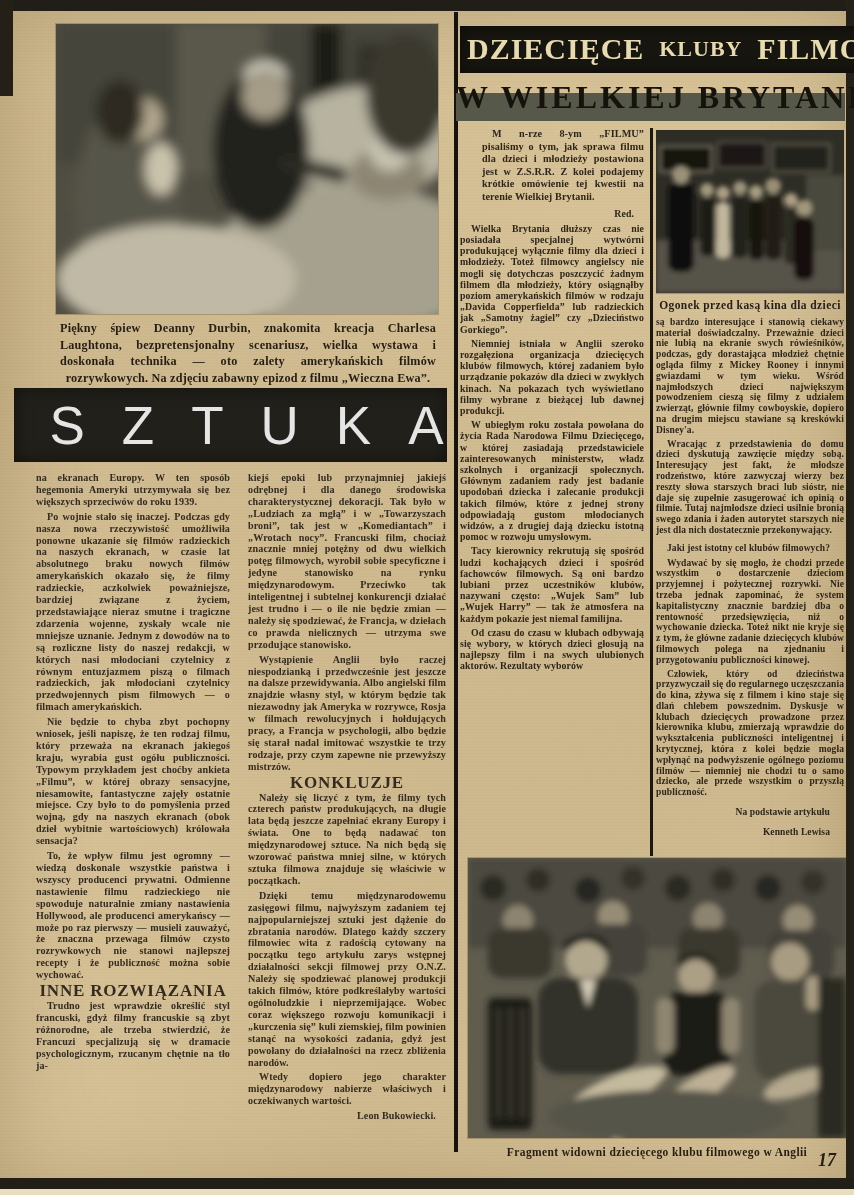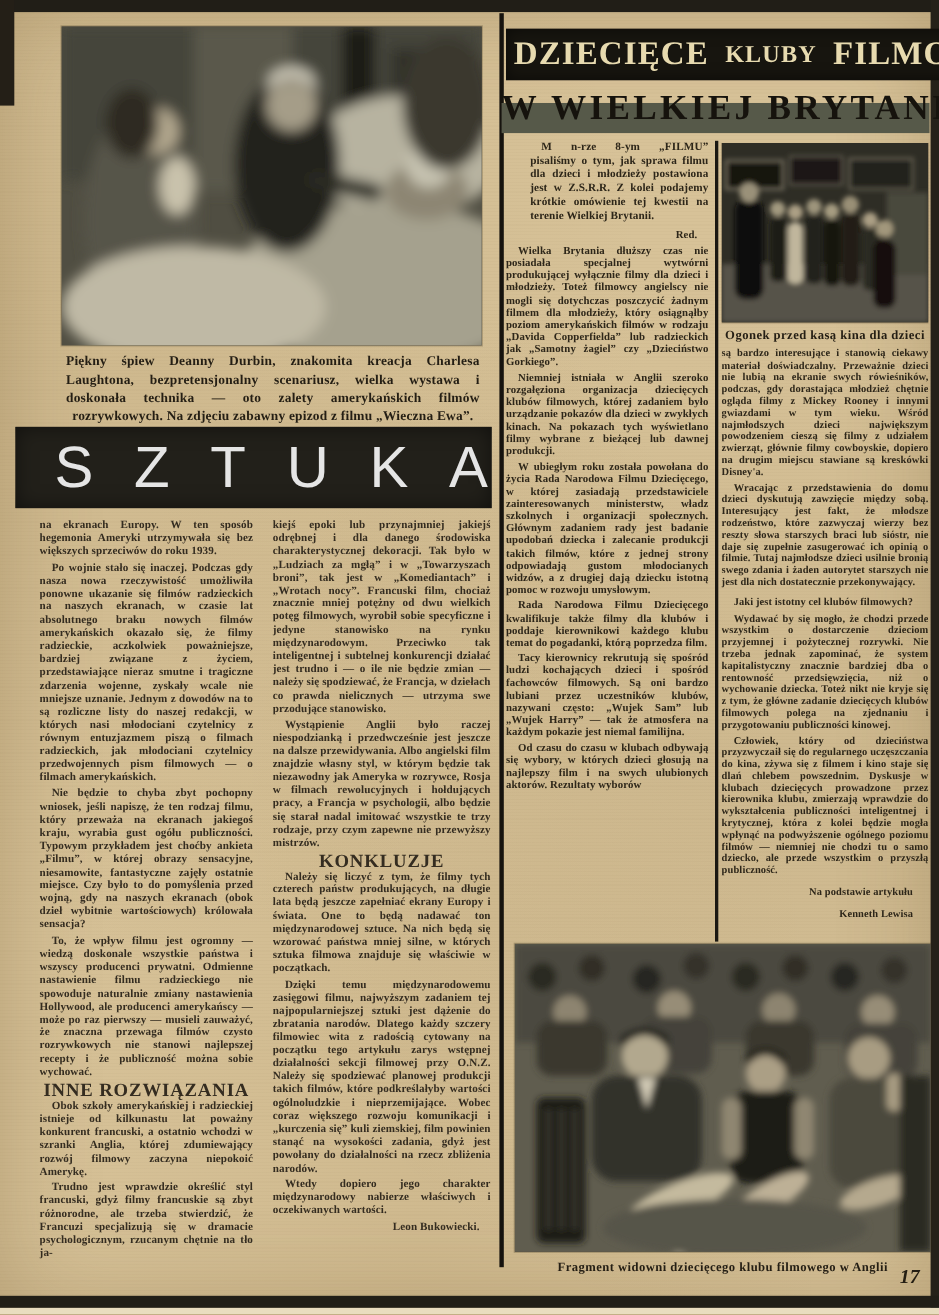--- a/index.html
+++ b/index.html
@@ -139,21 +139,20 @@
   <div class="sztuka-bar">
     <span>SZTUKA</span>
   </div>
 
   <div class="col col-left" style="left:36px;top:472px;width:194px;height:700px;">
     <p class="p cont">na ekranach Europy. W ten sposób hegemonia Ameryki utrzymywała się bez większych sprzeciwów do roku 1939.</p>
     <p class="p">Po wojnie stało się inaczej. Podczas gdy nasza nowa rzeczywistość umożliwiła ponowne ukazanie się filmów radzieckich na naszych ekranach, w czasie lat absolutnego braku nowych filmów amerykańskich okazało się, że filmy radzieckie, aczkolwiek poważniejsze, bardziej związane z życiem, przedstawiające nieraz smutne i tragiczne zdarzenia wojenne, zyskały wcale nie mniejsze uznanie. Jednym z dowodów na to są rozliczne listy do naszej redakcji, w których nasi młodociani czytelnicy z równym entuzjazmem piszą o filmach radzieckich, jak młodociani czytelnicy przedwojennych pism filmowych — o filmach amerykańskich.</p>
     <p class="p">Nie będzie to chyba zbyt pochopny wniosek, jeśli napiszę, że ten rodzaj filmu, który przeważa na ekranach jakiegoś kraju, wyrabia gust ogółu publiczności. Typowym przykładem jest choćby ankieta „Filmu”, w której obrazy sensacyjne, niesamowite, fantastyczne zajęły ostatnie miejsce. Czy było to do pomyślenia przed wojną, gdy na naszych ekranach (obok dzieł wybitnie wartościowych) królowała sensacja?</p>
     <p class="p">To, że wpływ filmu jest ogromny — wiedzą doskonale wszystkie państwa i wszyscy producenci prywatni. Odmienne nastawienie filmu radzieckiego nie spowoduje naturalnie zmiany nastawienia Hollywood, ale producenci amerykańscy — może po raz pierwszy — musieli zauważyć, że znaczna przewaga filmów czysto rozrywkowych nie stanowi najlepszej recepty i że publiczność można sobie wychować.</p>
     <p class="sec-head">INNE ROZWIĄZANIA</p>
-    <p class="p">Obok szkoły amerykańskiej i radzieckiej istnieje od kilkunastu lat poważny konkurent francuski, a ostatnio wchodzi w szranki Anglia, której zdumiewający rozwój filmowy zaczyna niepokoić Amerykę.</p>
     <p class="p">Trudno jest wprawdzie określić styl francuski, gdyż filmy francuskie są zbyt różnorodne, ale trzeba stwierdzić, że Francuzi specjalizują się w dramacie psychologicznym, rzucanym chętnie na tło ja-</p>
   </div>
 
   <div class="col col-left" style="left:248px;top:472px;width:198px;height:700px;">
     <p class="p cont">kiejś epoki lub przynajmniej jakiejś odrębnej i dla danego środowiska charakterystycznej dekoracji. Tak było w „Ludziach za mgłą” i w „Towarzyszach broni”, tak jest w „Komediantach” i „Wrotach nocy”. Francuski film, chociaż znacznie mniej potężny od dwu wielkich potęg filmowych, wyrobił sobie specyficzne i jedyne stanowisko na rynku międzynarodowym. Przeciwko tak inteligentnej i subtelnej konkurencji działać jest trudno i — o ile nie będzie zmian — należy się spodziewać, że Francja, w dziełach co prawda nielicznych — utrzyma swe przodujące stanowisko.</p>
     <p class="p">Wystąpienie Anglii było raczej niespodzianką i przedwcześnie jest jeszcze na dalsze przewidywania. Albo angielski film znajdzie własny styl, w którym będzie tak niezawodny jak Ameryka w rozrywce, Rosja w filmach rewolucyjnych i hołdujących pracy, a Francja w psychologii, albo będzie się starał nadal imitować wszystkie te trzy rodzaje, przy czym zapewne nie przewyższy mistrzów.</p>
     <p class="sec-head">KONKLUZJE</p>
     <p class="p">Należy się liczyć z tym, że filmy tych czterech państw produkujących, na długie lata będą jeszcze zapełniać ekrany Europy i świata. One to będą nadawać ton międzynarodowej sztuce. Na nich będą się wzorować państwa mniej silne, w których sztuka filmowa znajduje się właściwie w początkach.</p>
     <p class="p">Dzięki temu międzynarodowemu zasięgowi filmu, najwyższym zadaniem tej najpopularniejszej sztuki jest dążenie do zbratania narodów. Dlatego każdy szczery filmowiec wita z radością cytowany na początku tego artykułu zarys wstępnej działalności sekcji filmowej przy O.N.Z. Należy się spodziewać planowej produkcji takich filmów, które podkreślałyby wartości ogólnoludzkie i nieprzemijające. Wobec coraz większego rozwoju komunikacji i „kurczenia się” kuli ziemskiej, film powinien stanąć na wysokości zadania, gdyż jest powołany do działalności na rzecz zbliżenia narodów.</p>
     <p class="p">Wtedy dopiero jego charakter międzynarodowy nabierze właściwych i oczekiwanych wartości.</p>
@@ -171,21 +170,20 @@
   <div class="head-box2">
     <span>W WIELKIEJ BRYTANII</span>
   </div>
 
   <div class="col col-right" style="left:448px;top:128px;width:184px;height:728px;margin-left:12px;">
     <p class="p intro">M n-rze 8-ym „FILMU” pisaliśmy o tym, jak sprawa filmu dla dzieci i młodzieży postawiona jest w Z.S.R.R. Z kolei podajemy krótkie omówienie tej kwestii na terenie Wielkiej Brytanii.</p>
     <p class="sig">Red.</p>
     <p class="p">Wielka Brytania dłuższy czas nie posiadała specjalnej wytwórni produkującej wyłącznie filmy dla dzieci i młodzieży. Toteż filmowcy angielscy nie mogli się dotychczas poszczycić żadnym filmem dla młodzieży, który osiągnąłby poziom amerykańskich filmów w rodzaju „Davida Copperfielda” lub radzieckich jak „Samotny żagiel” czy „Dzieciństwo Gorkiego”.</p>
     <p class="p">Niemniej istniała w Anglii szeroko rozgałęziona organizacja dziecięcych klubów filmowych, której zadaniem było urządzanie pokazów dla dzieci w zwykłych kinach. Na pokazach tych wyświetlano filmy wybrane z bieżącej lub dawnej produkcji.</p>
     <p class="p">W ubiegłym roku została powołana do życia Rada Narodowa Filmu Dziecięcego, w której zasiadają przedstawiciele zainteresowanych ministerstw, władz szkolnych i organizacji społecznych. Głównym zadaniem rady jest badanie upodobań dziecka i zalecanie produkcji takich filmów, które z jednej strony odpowiadają gustom młodocianych widzów, a z drugiej dają dziecku istotną pomoc w rozwoju umysłowym.</p>
-    <p class="p">Rada Narodowa Filmu Dziecięcego kwalifikuje także filmy dla klubów i poddaje kierownikowi każdego klubu temat do pogadanki, którą poprzedza film.</p>
     <p class="p">Tacy kierownicy rekrutują się spośród ludzi kochających dzieci i spośród fachowców filmowych. Są oni bardzo lubiani przez uczestników klubów, nazywani często: „Wujek Sam” lub „Wujek Harry” — tak że atmosfera na każdym pokazie jest niemal familijna.</p>
     <p class="p">Od czasu do czasu w klubach odbywają się wybory, w których dzieci głosują na najlepszy film i na swych ulubionych aktorów. Rezultaty wyborów</p>
   </div>
 
   <div class="col col-right colB-flow" style="left:656px;top:130px;width:188px;height:933px;font-size:9.5px;line-height:10.8px;">
     <div class="colB-photo">
       <svg viewBox="0 0 188 163" preserveAspectRatio="none">
         <defs>
             <filter id="bl2" x="-20%" y="-20%" width="140%" height="140%">
               <feGaussianBlur stdDeviation="2.6"></feGaussianBlur>

